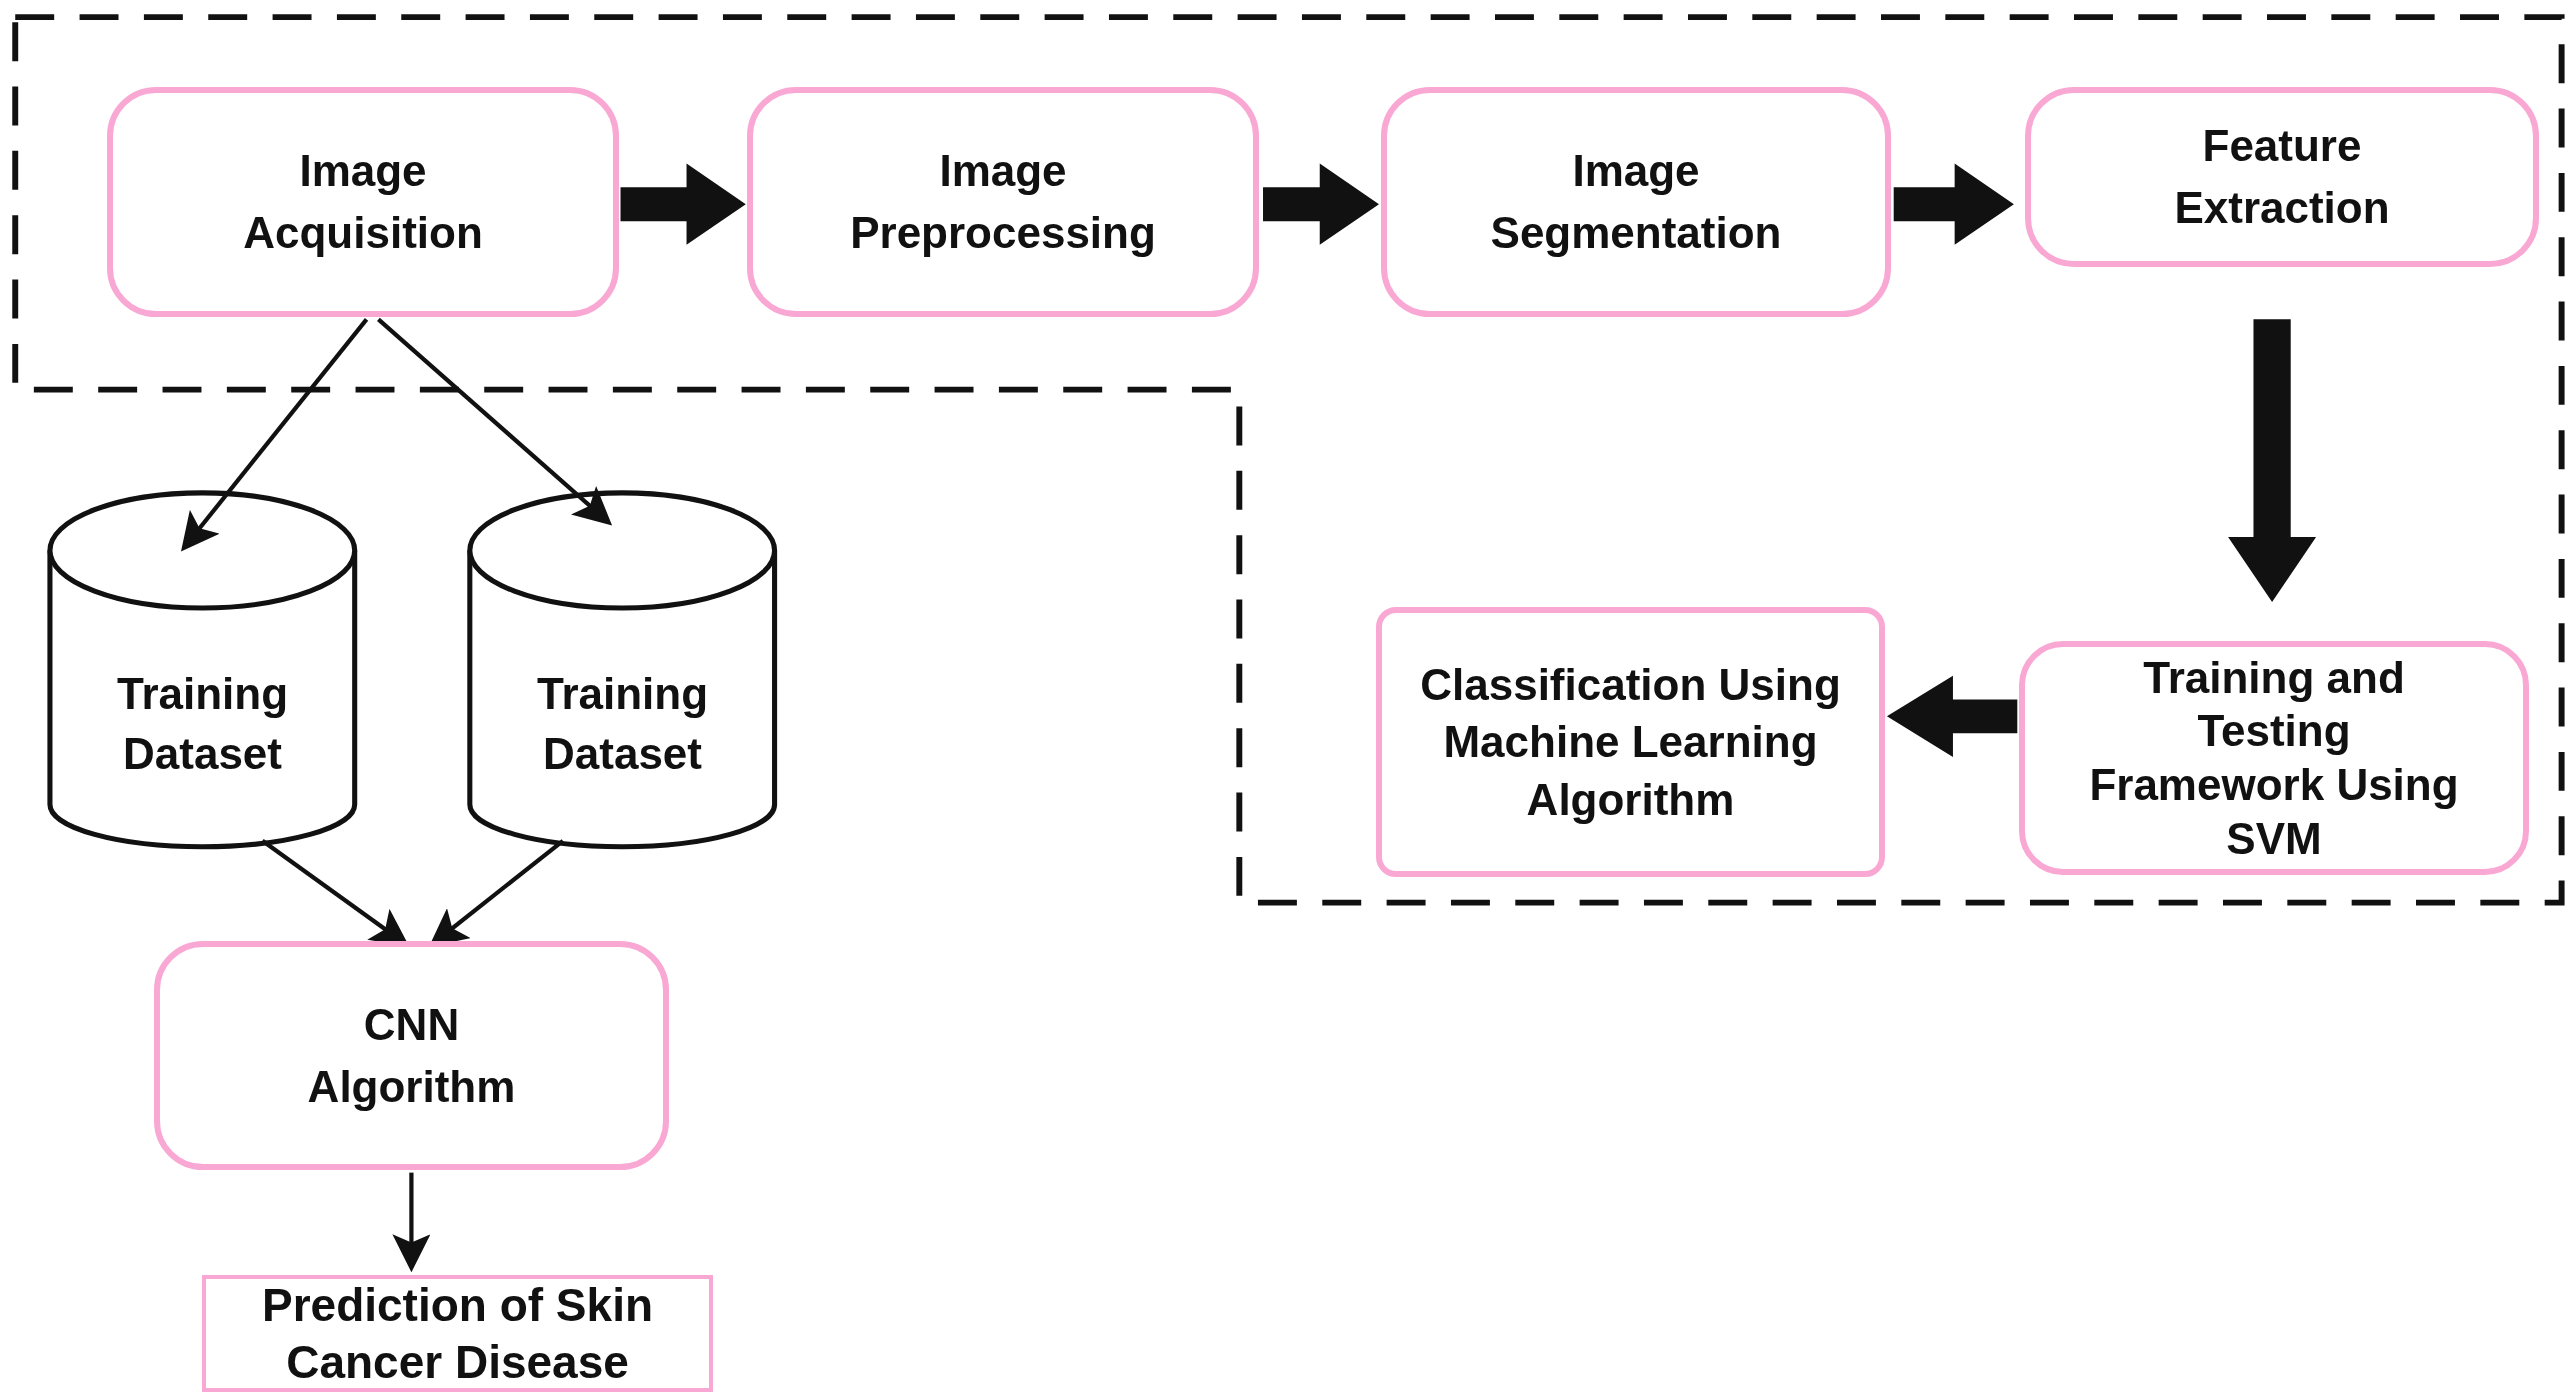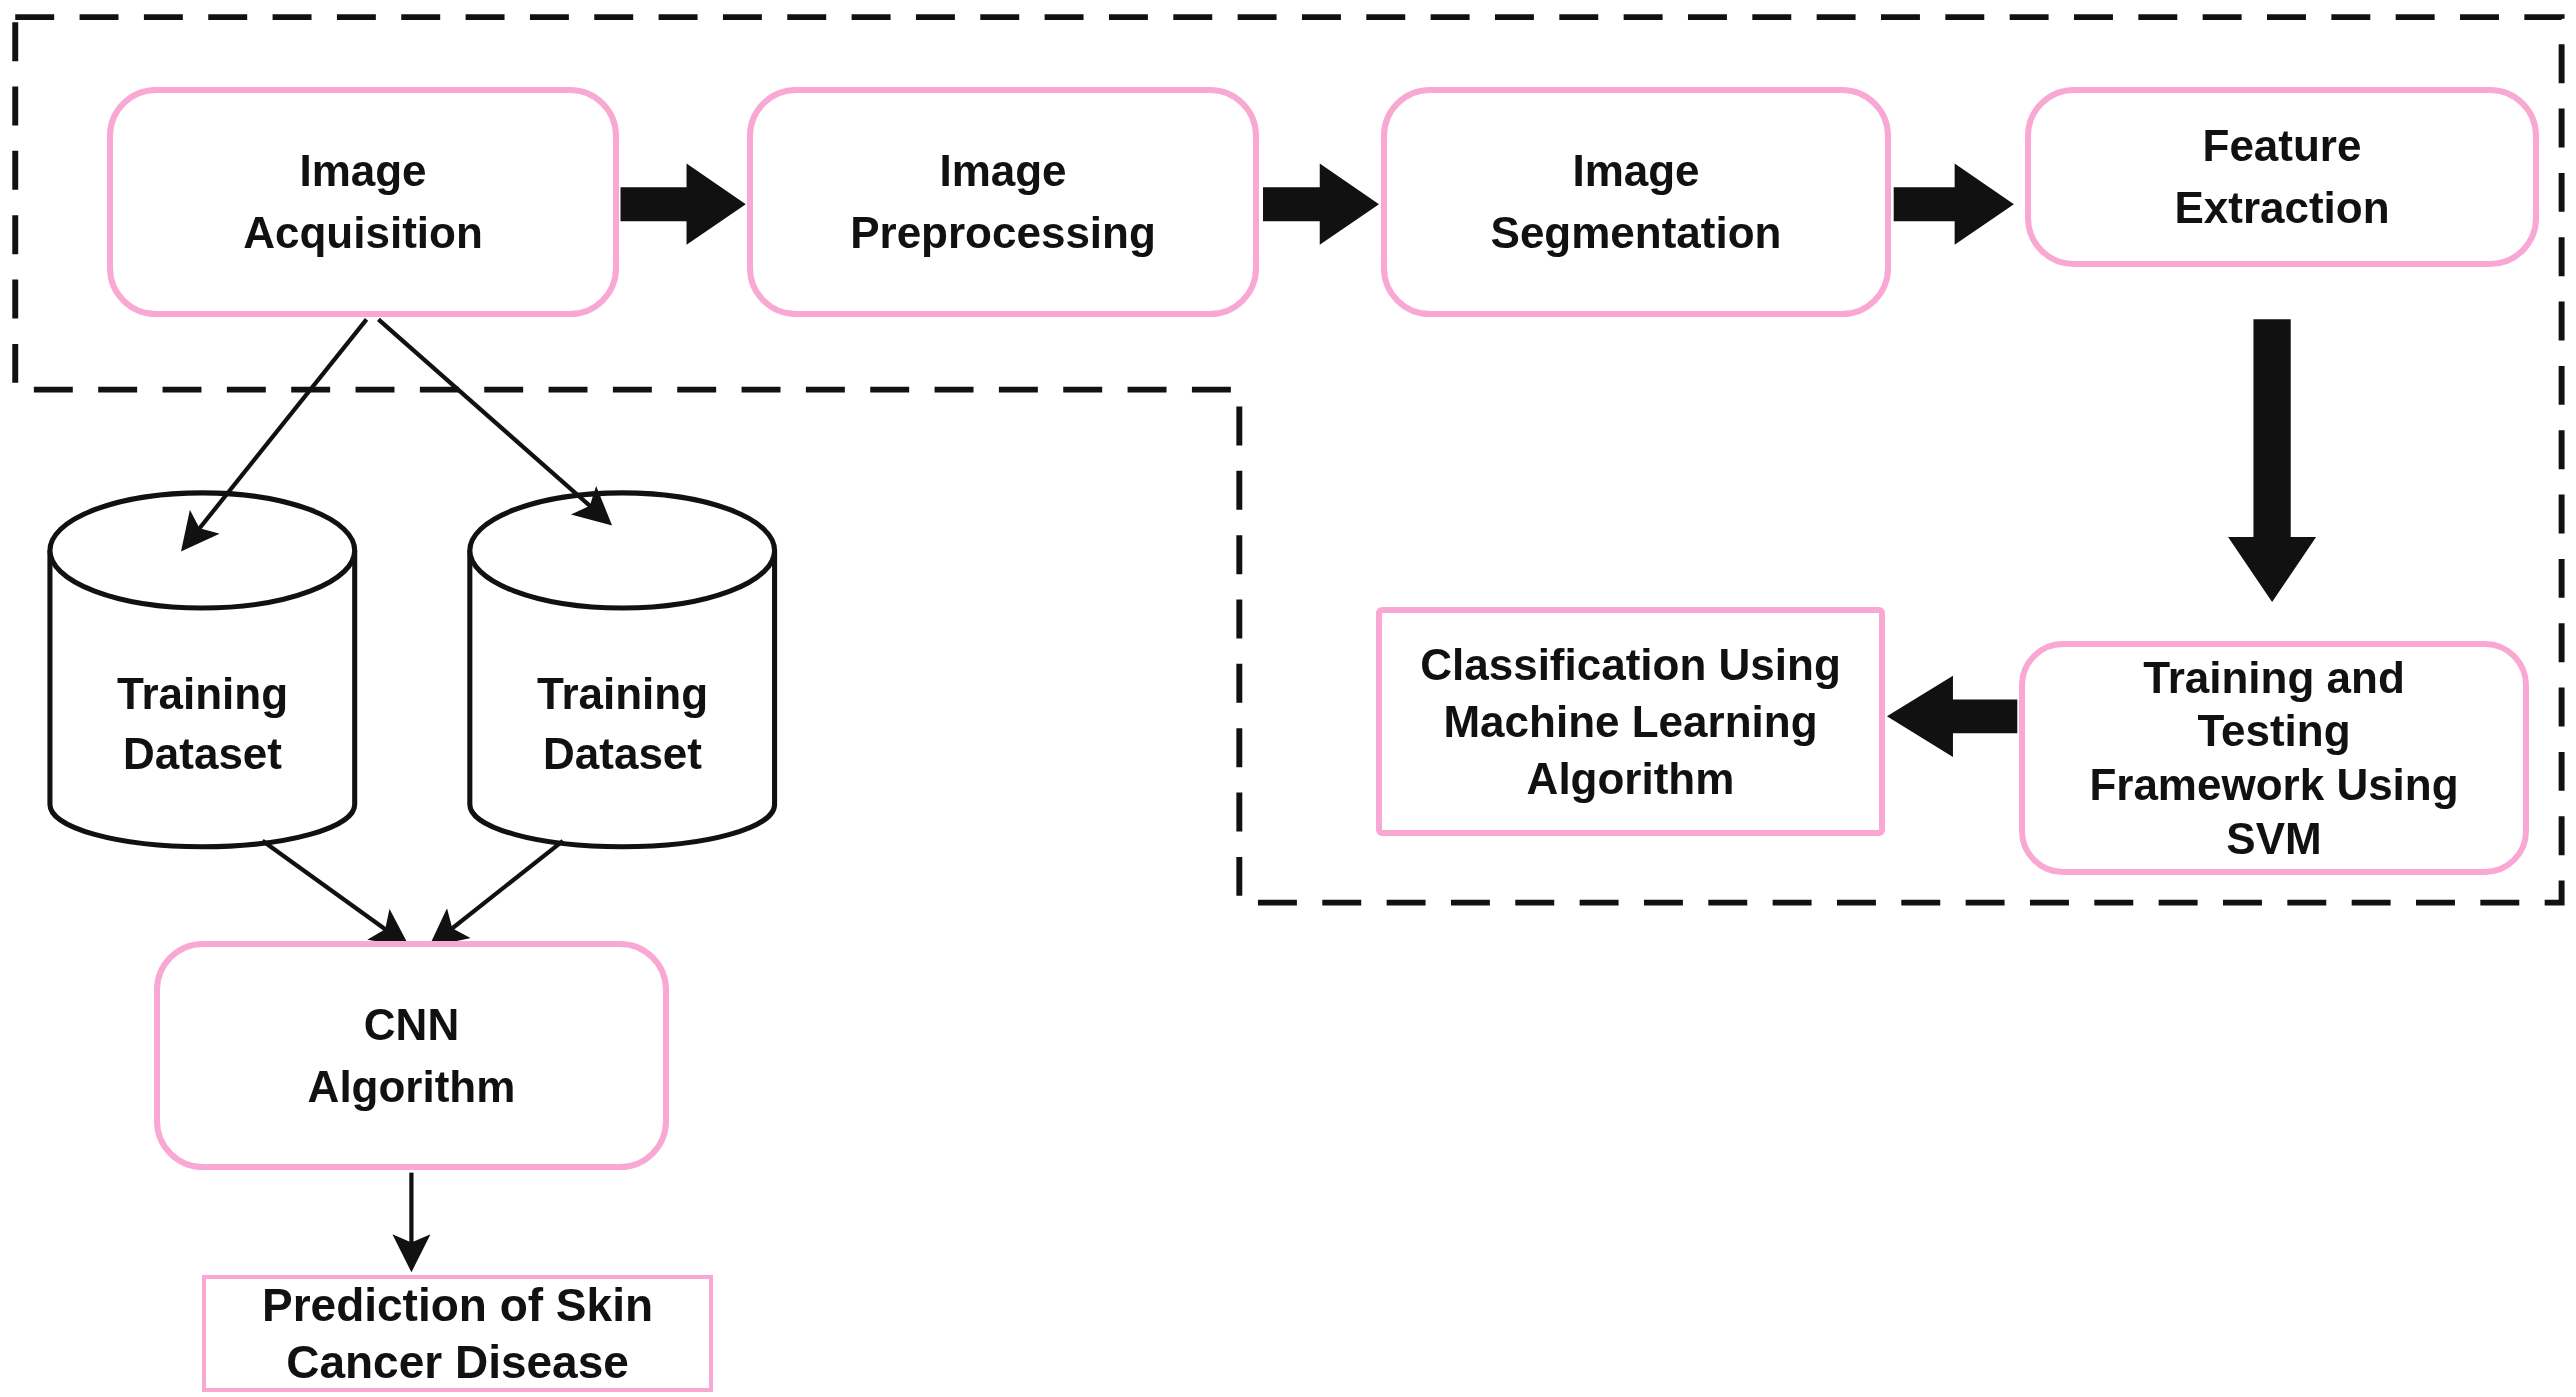--- a/index.html
+++ b/index.html
@@ -89,21 +89,21 @@
   <div class="node" style="left:1381px;top:87px;width:510px;height:230px;">
     <div class="node-label">Image
 Segmentation</div>
   </div>
 
   <div class="node" style="left:2016px;top:87px;width:514px;height:180px;margin-left:9px;">
     <div class="node-label">Feature
 Extraction</div>
   </div>
 
-  <div class="node lh-mid" style="left:1376px;top:607px;width:509px;height:229px;border-radius:6px;">
+  <div class="node lh-mid" style="left:1376px;top:607px;width:509px;height:270px;border-radius:20px;">
     <div class="node-label">Classification Using
 Machine Learning
 Algorithm</div>
   </div>
 
   <div class="node lh-tight" style="left:2019px;top:602px;width:510px;height:234px;border-radius:44px;margin-top:39px;">
     <div class="node-label">Training and
 Testing
 Framework Using
 SVM</div>

